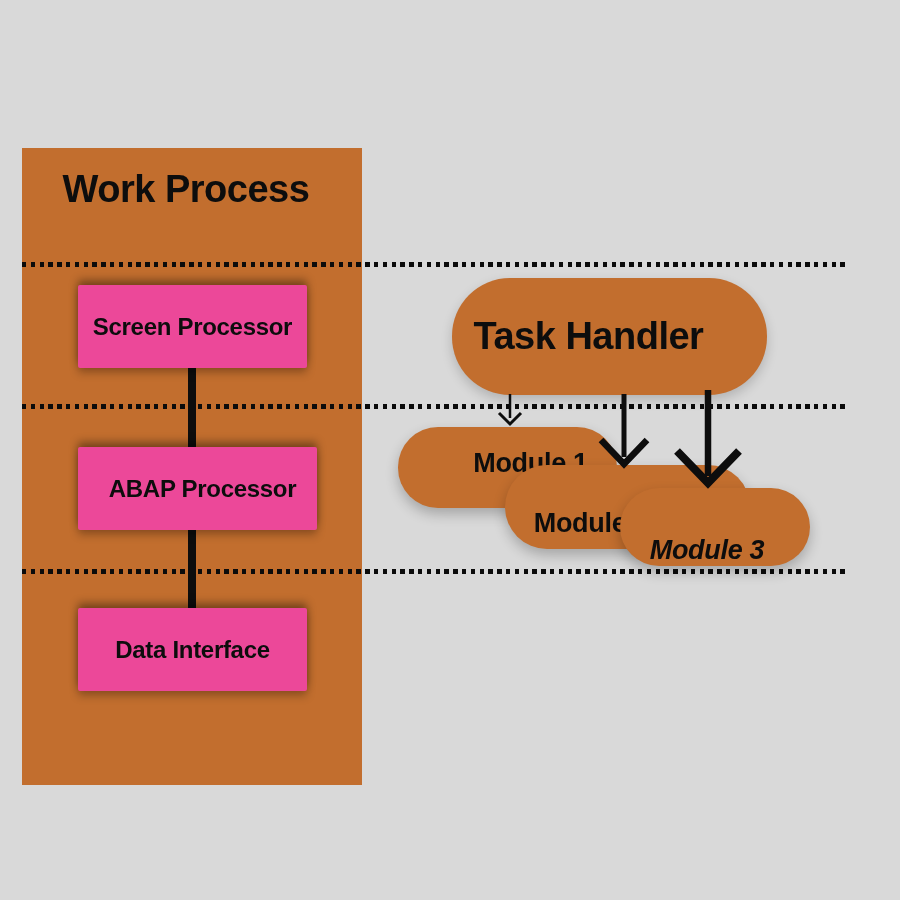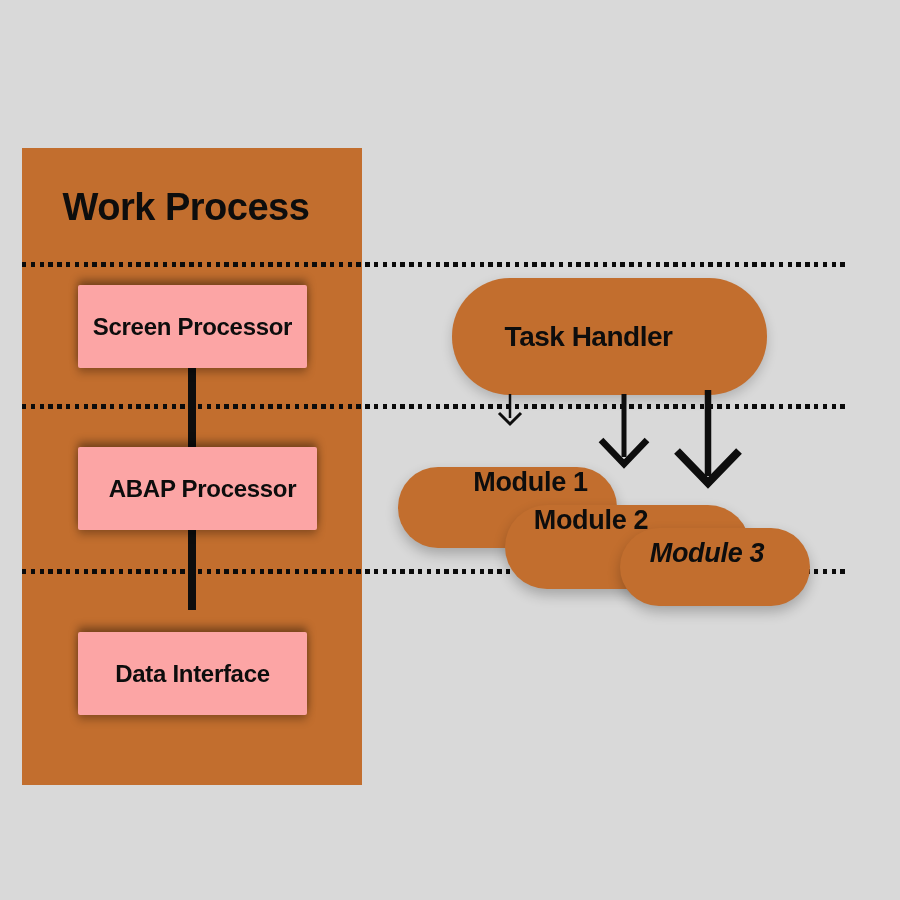--- a/index.html
+++ b/index.html
@@ -10,66 +10,65 @@
     overflow:hidden;
     font-family:"Liberation Sans", sans-serif;
     color:#0d0d0d;
   }
   
   .wp-panel{
     position:absolute;left:22px;top:148px;width:340px;height:637px;
     background:#c26e2e;
   }
   .wp-title{
-    position:absolute;left:0;top:38px;width:100%;
+    position:absolute;left:0;top:20px;width:100%;
     text-align:center;box-sizing:border-box;padding-right:12px;
     font-size:38px;font-weight:700;letter-spacing:-0.5px;
   }
   
   .dotline{
     position:absolute;left:22px;width:823px;height:5px;
     background:repeating-linear-gradient(90deg,#0b0b0b 0 4.4px,transparent 4.4px 8.8px);
   }
   .dotline.l1{top:262px;}
   .dotline.l2{top:404px;}
   .dotline.l3{top:569px;}
   
   .conn{
     position:absolute;left:188px;width:8px;background:#0d0d0d;
   }
   .conn.c1{top:366px;height:84px;}
   .conn.c2{top:528px;height:82px;}
   
   .wbox{
     position:absolute;left:78px;width:229px;height:83px;
-    background:#fca5a5;border-radius:2px;
+    background:#ec4899;border-radius:2px;
     display:flex;align-items:center;justify-content:center;
     font-size:24px;font-weight:700;letter-spacing:-0.3px;
     box-shadow:0 -5px 9px rgba(0,0,0,0.38), 0 5px 9px rgba(0,0,0,0.26);
   }
   .wbox.b1{top:285px;}
   .wbox.b2{top:447px;padding-left:10px;}
-  .wbox.b3{top:632px;}
+  .wbox.b3{top:608px;}
   
   .task-handler{
     position:absolute;left:452px;top:278px;width:315px;height:117px;
     background:#c26e2e;border-radius:58px;
     display:flex;align-items:center;justify-content:center;
     box-sizing:border-box;padding-right:42px;
-    font-size:28px;font-weight:700;letter-spacing:-0.5px;
+    font-size:38px;font-weight:700;letter-spacing:-0.5px;
     box-shadow:0 5px 12px rgba(0,0,0,0.18);
   }
   
   .module{
     position:absolute;background:#c26e2e;
-    display:flex;align-items:flex-start;justify-content:center;
+    display:flex;align-items:flex-end;justify-content:center;
     box-sizing:border-box;
     font-size:27px;font-weight:700;letter-spacing:-0.3px;
     box-shadow:0 6px 13px rgba(0,0,0,0.24);
-    margin-top:40px;
   }
   .module.m1{left:398px;top:427px;width:219px;height:81px;border-radius:40px;
              padding-left:46px;padding-bottom:29px;}
   .module.m2{left:505px;top:465px;width:245px;height:84px;border-radius:42px;
              padding-right:73px;padding-bottom:10px;}
   .module.m3{left:620px;top:488px;width:190px;height:78px;border-radius:39px;
              padding-right:16px;padding-top:10px;font-style:italic;}
   
   .arrows{
     position:absolute;left:0;top:0;width:900px;height:900px;

